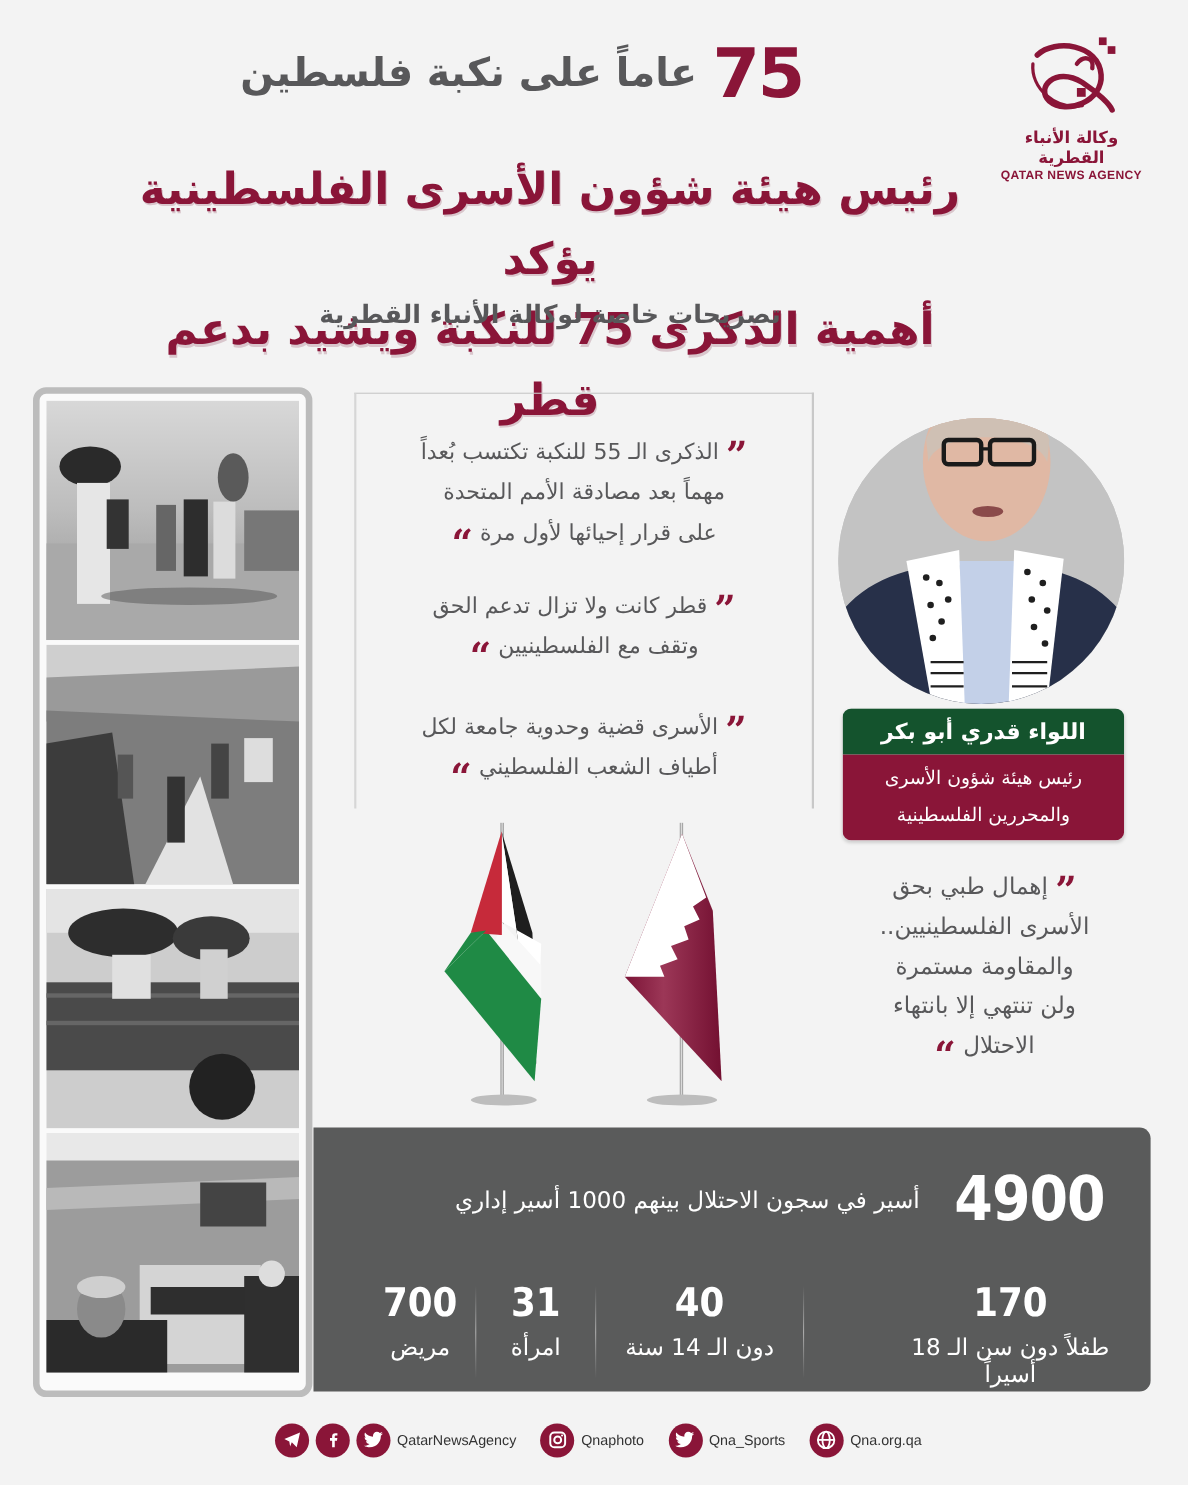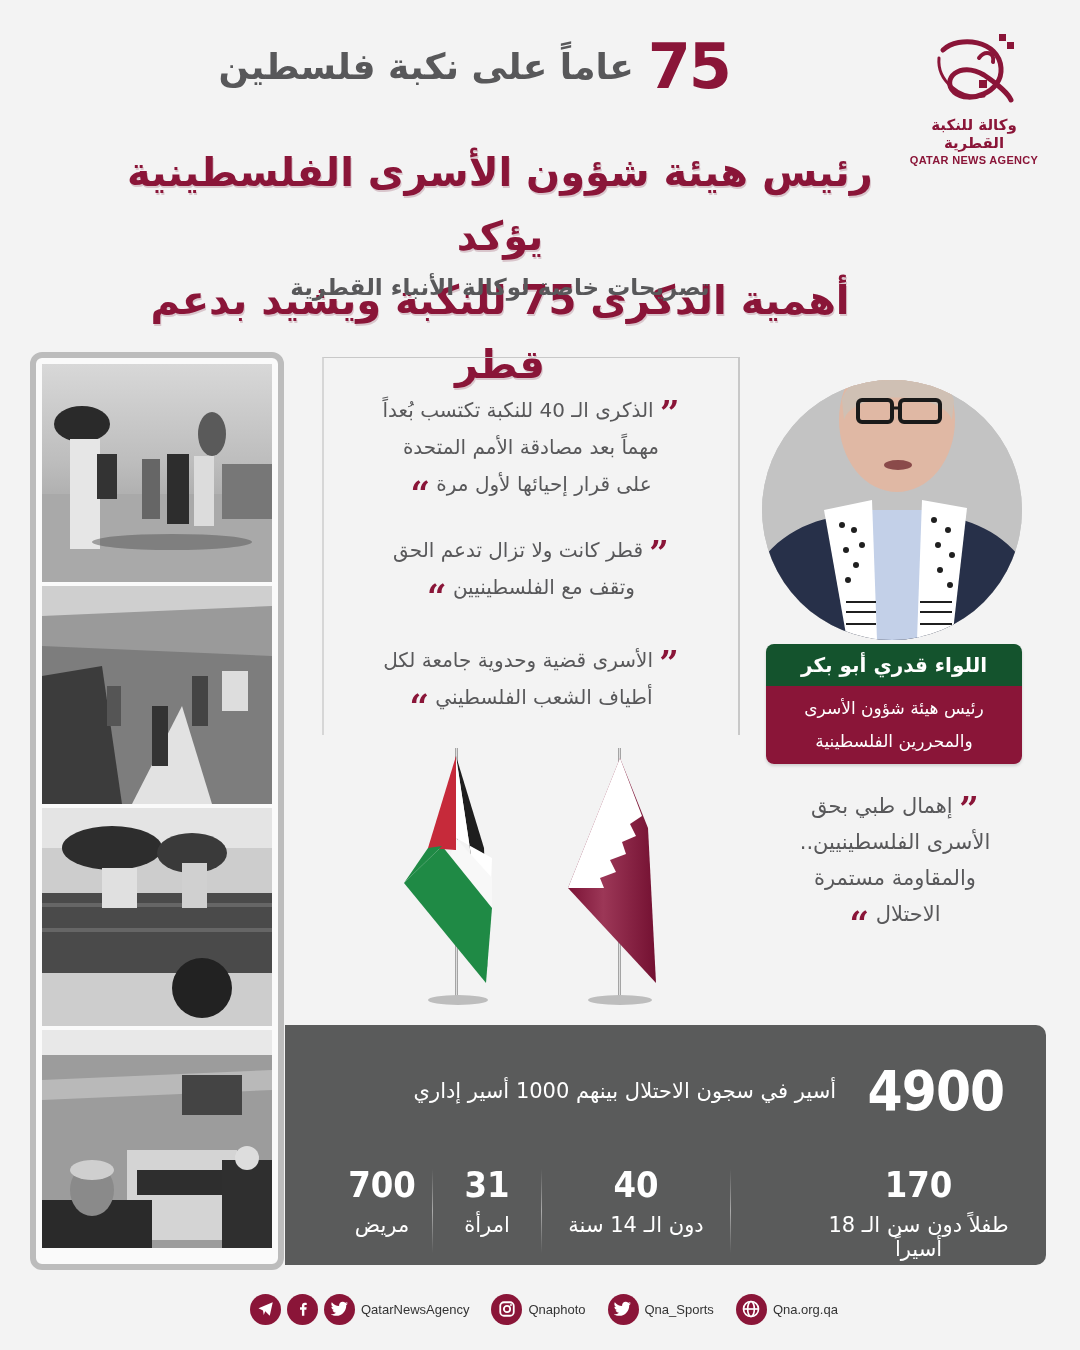--- a/index.html
+++ b/index.html
@@ -72,21 +72,21 @@
 
 <div class="logo">
   <svg width="90" height="80" viewBox="0 0 90 80">
     <path d="M14 20 C 30 5, 70 10, 72 38 C 74 62, 40 75, 25 62 C 12 50, 30 30, 55 45 C 70 55, 80 65, 82 70" fill="none" stroke="#8a1538" stroke-width="5" stroke-linecap="round"></path>
     <path d="M10 28 C 8 50, 30 70, 55 66" fill="none" stroke="#8a1538" stroke-width="3" stroke-linecap="round"></path>
     <path d="M50 28 C 56 20, 66 22, 64 32" fill="none" stroke="#8a1538" stroke-width="4" stroke-linecap="round"></path>
     <rect x="70" y="4" width="7" height="7" fill="#8a1538"></rect>
     <rect x="78" y="12" width="7" height="7" fill="#8a1538"></rect>
     <rect x="50" y="50" width="8" height="8" fill="#8a1538"></rect>
   </svg>
-  <div class="logo-ar">وكالة للنكبة القطرية</div>
+  <div class="logo-ar">وكالة الأنباء القطرية</div>
   <div class="logo-en">QATAR NEWS AGENCY</div>
 </div>
 
 <div class="headline">
   <div>رئيس هيئة شؤون الأسرى الفلسطينية يؤكد</div>
   <div>أهمية الذكرى 75 للنكبة ويشيد بدعم قطر</div>
 </div>
 <div class="subhead">تصريحات خاصة لوكالة الأنباء القطرية</div>
 
 <div class="photo-frame">
@@ -151,21 +151,21 @@
       <ellipse cx="50" cy="160" rx="22" ry="26" fill="#8a8a8a"></ellipse>
       <ellipse cx="50" cy="140" rx="22" ry="10" fill="#cfcfcf"></ellipse>
       <rect x="180" y="130" width="50" height="88" fill="#2f2f2f"></rect>
       <ellipse cx="205" cy="128" rx="12" ry="12" fill="#ddd"></ellipse>
     </svg>
   </div>
 </div>
 
 <div class="quote-box">
   <div class="quote" style="position:absolute; left:0; right:0; top:34px;">
-    <div><span class="q-open">”</span> <span>الذكرى الـ 40 للنكبة تكتسب بُعداً</span></div>
+    <div><span class="q-open">”</span> <span>الذكرى الـ 55 للنكبة تكتسب بُعداً</span></div>
     <div><span>مهماً بعد مصادقة الأمم المتحدة</span></div>
     <div><span>على قرار إحيائها لأول مرة</span> <span class="q-close">“</span></div>
   </div>
   <div class="quote" style="position:absolute; left:0; right:0; top:174px;">
     <div><span class="q-open">”</span> <span>قطر كانت ولا تزال تدعم الحق</span></div>
     <div><span>وتقف مع الفلسطينيين</span> <span class="q-close">“</span></div>
   </div>
   <div class="quote" style="position:absolute; left:0; right:0; top:284px;">
     <div><span class="q-open">”</span> <span>الأسرى قضية وحدوية جامعة لكل</span></div>
     <div><span>أطياف الشعب الفلسطيني</span> <span class="q-close">“</span></div>
@@ -216,20 +216,21 @@
     <div>رئيس هيئة شؤون الأسرى</div>
     <div>والمحررين الفلسطينية</div>
   </div>
 </div>
 
 <div class="side-quote">
   <div class="quote">
     <div><span class="q-open">”</span> <span>إهمال طبي بحق</span></div>
     <div>الأسرى الفلسطينيين..</div>
     <div>والمقاومة مستمرة</div>
+    <div>ولن تنتهي إلا بانتهاء</div>
     <div><span>الاحتلال</span> <span class="q-close">“</span></div>
   </div>
 </div>
 
 <div class="flags">
   <svg viewBox="0 0 300 270" width="300" height="270">
     <defs>
       <linearGradient id="pole" x1="0" x2="1">
           <stop offset="0" stop-color="#888"></stop>
           <stop offset="0.5" stop-color="#ddd"></stop>

